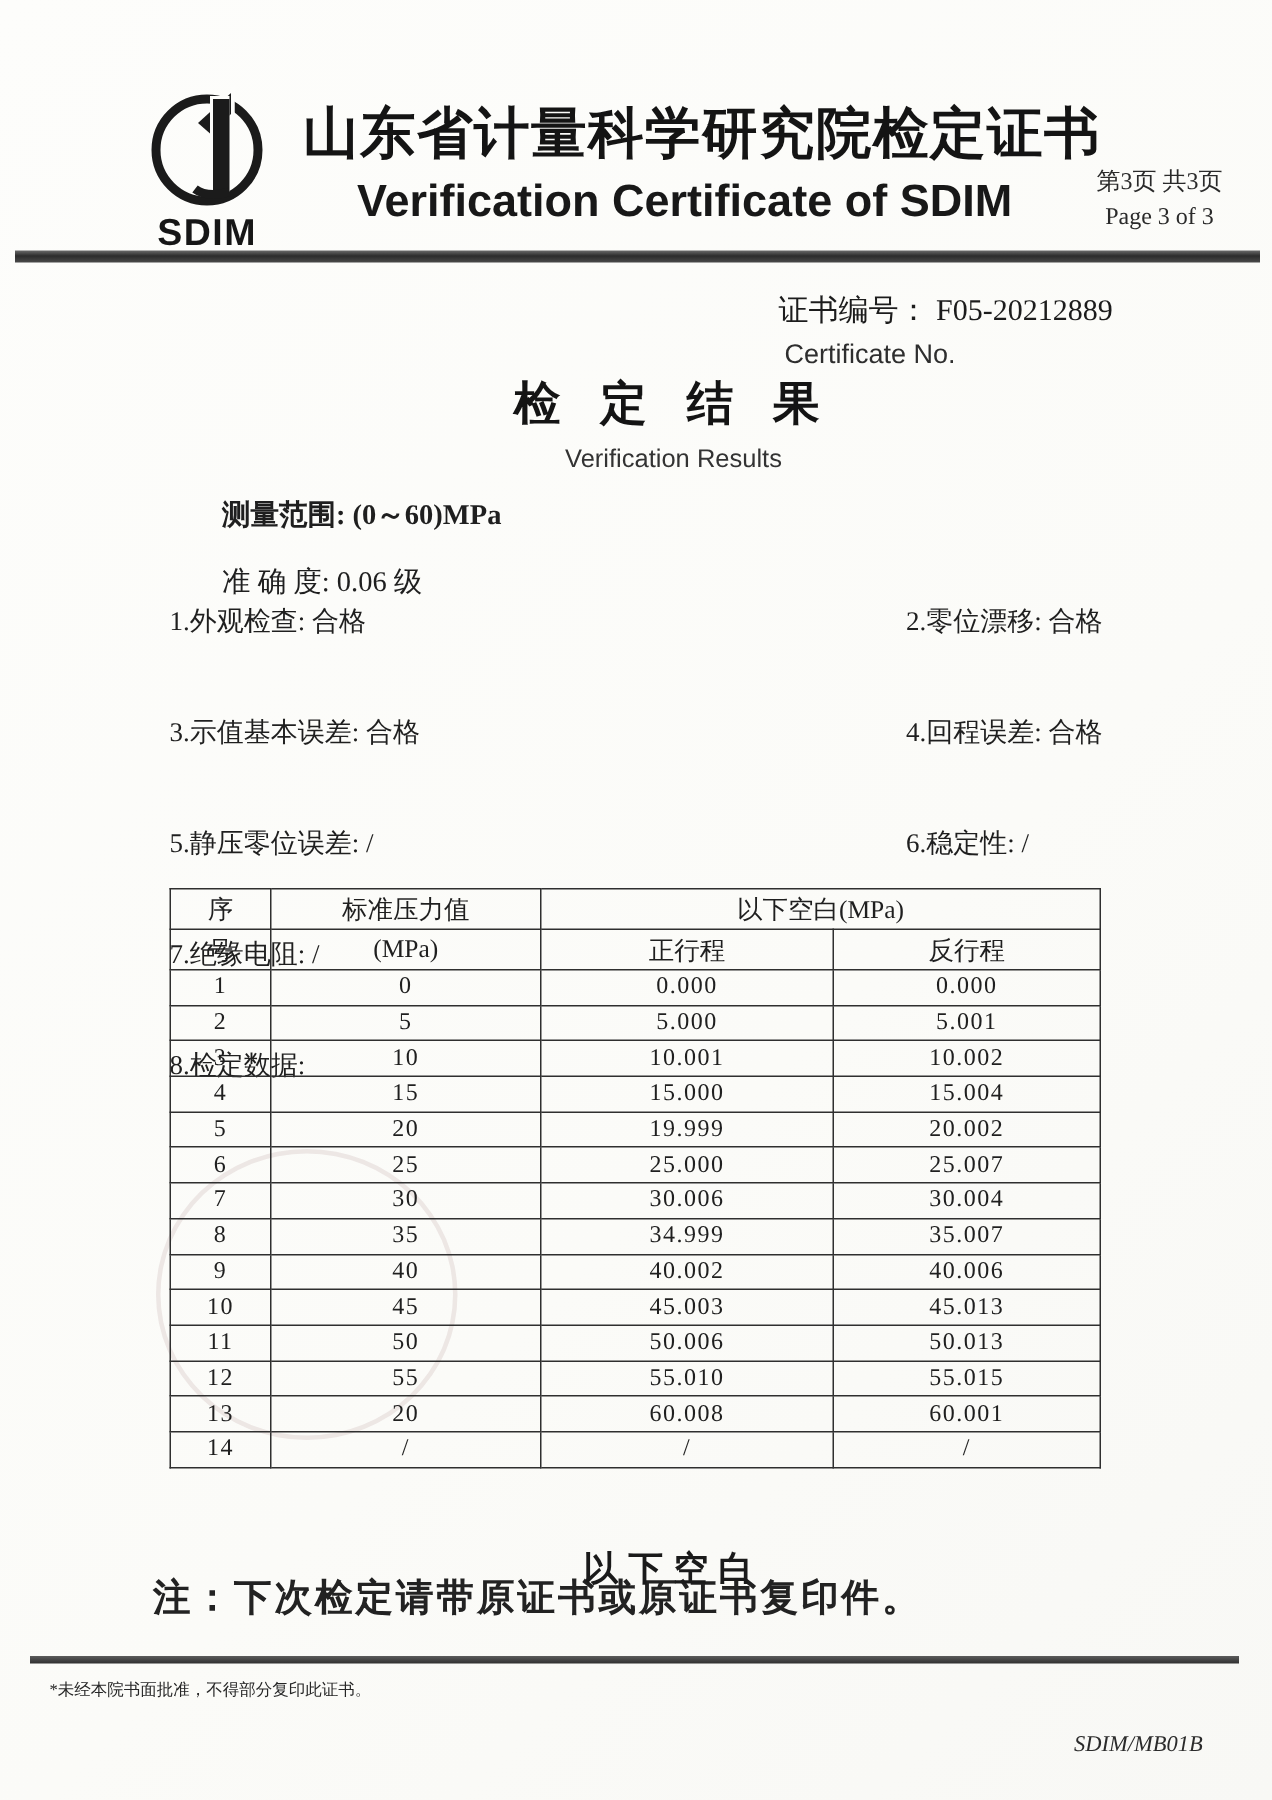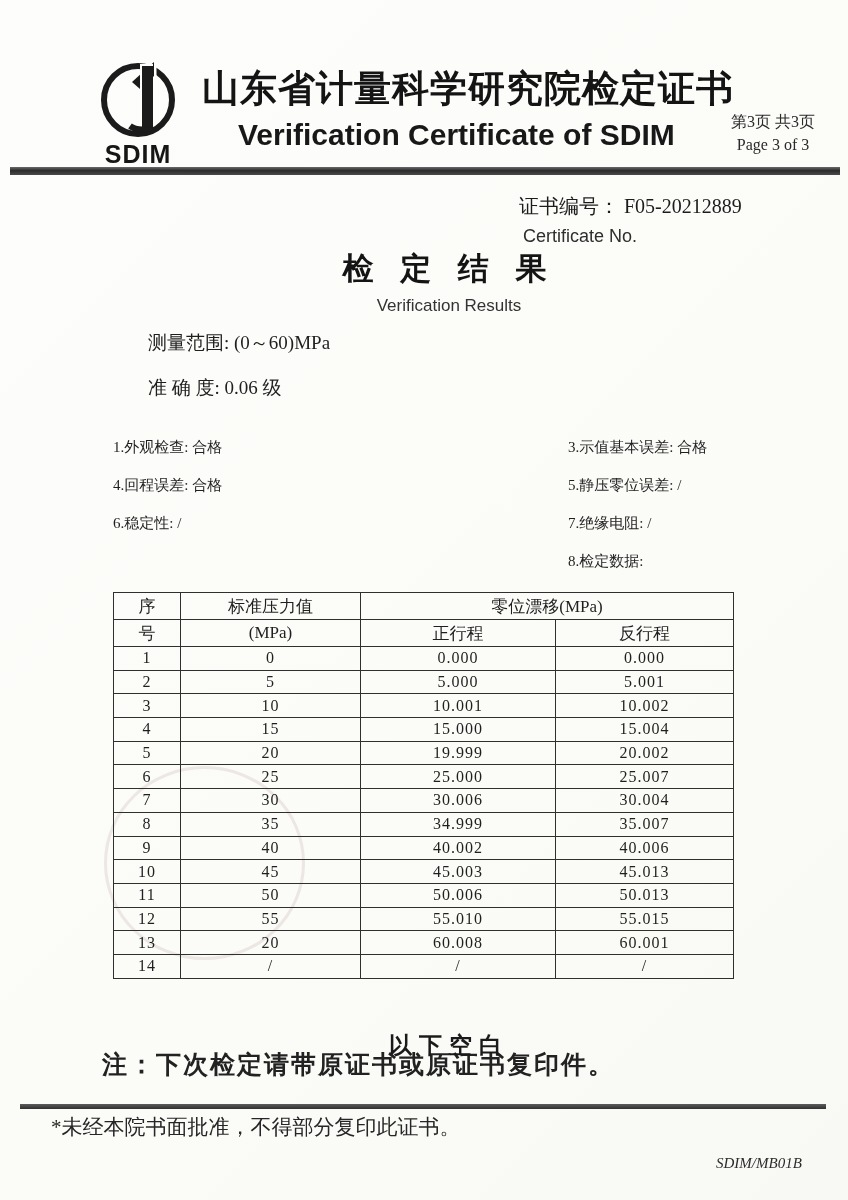--- a/index.html
+++ b/index.html
@@ -24,44 +24,44 @@
 
   
   .cert-no{left:519px;top:193px;font-size:20px;color:#1c1c1c;white-space:nowrap;}
   .cert-no-en{left:523px;top:226px;font-family:"Liberation Sans","DejaVu Sans",sans-serif;font-size:18px;color:#2e2e2e;}
 
   
   .results-zh{left:0;top:248px;width:898px;text-align:center;font-family:"Liberation Sans","DejaVu Sans",sans-serif;font-weight:bold;font-size:31px;letter-spacing:9px;color:#141414;}
   .results-en{left:0;top:296px;width:898px;text-align:center;font-family:"Liberation Sans","DejaVu Sans",sans-serif;font-size:17px;color:#333;}
 
   
-  .spec-range{left:148px;top:330px;font-size:19px;}
+  .spec-range{left:148px;top:330px;font-size:19px;font-weight:bold;}
   .spec-acc{left:148px;top:375px;font-size:19px;}
 
   
-  .checks{left:113px;top:438px;width:640px;display:grid;grid-template-columns:455px auto;grid-auto-rows:38px;font-size:15px;}
+  .checks{left:113px;top:402px;width:640px;display:grid;grid-template-columns:455px auto;grid-auto-rows:38px;font-size:18px;gap:36px;}
   .checks>div{white-space:nowrap;}
 
   
   .results-table{left:113px;top:592px;width:620px;}
   table{border-collapse:collapse;width:620px;table-layout:fixed;}
   th,td{border:1.6px solid #2f2f2f;text-align:center;padding:0;font-weight:normal;}
   thead th{height:26px;font-size:17px;}
   tbody td{height:22.7px;font-size:16px;letter-spacing:1px;}
 
   
   .stamp{left:104px;top:766px;width:195px;height:188px;border:3px solid rgba(188,160,160,0.22);border-radius:50%;}
 
   
   .note{left:102px;top:1048px;font-size:25px;letter-spacing:2px;color:#222;font-weight:bold;}
   .end-marker{left:0;top:1030px;width:898px;text-align:center;font-weight:bold;font-size:23px;letter-spacing:7px;color:#1a1a1a;}
 
   
   .rule-bottom{left:20px;top:1104px;width:806px;height:5px;background:linear-gradient(#5c5c5c,#303030);}
-  .footer-notes{left:51px;top:1116px;font-size:21px;line-height:23px;color:#262626;}
+  .footer-notes{left:33px;top:1116px;font-size:11px;line-height:23px;color:#262626;}
   .form-code{left:716px;top:1155px;font-size:15px;color:#2b2b2b;font-style:italic;}
 </style>
 </head>
 <body>
 
 <div class="page">
 
   <div class="abs logo-wrap">
     <span>
       <svg width="92" height="84" viewBox="0 0 92 84">
@@ -88,20 +88,21 @@
   <div class="abs cert-no-en">Certificate No.</div>
 
   <div class="abs results-zh">检 定 结 果</div>
   <div class="abs results-en">Verification Results</div>
 
   <div class="abs spec-range">测量范围: (0～60)MPa</div>
   <div class="abs spec-acc">准 确 度: 0.06 级</div>
 
   <div class="abs checks">
     <div>1.外观检查: 合格</div>
+    <div>2.零位漂移: 合格</div>
     <div>3.示值基本误差: 合格</div>
     <div>4.回程误差: 合格</div>
     <div>5.静压零位误差: /</div>
     <div>6.稳定性: /</div>
     <div>7.绝缘电阻: /</div>
     <div></div>
     <div>8.检定数据:</div>
   </div>
 
   <div class="abs stamp"></div>
@@ -111,21 +112,21 @@
       <colgroup>
         <col style="width:67px">
           <col style="width:180px">
           <col style="width:195px">
           <col style="width:178px">
       </colgroup>
       <thead>
         <tr>
           <th>序</th>
           <th>标准压力值</th>
-          <th colspan="2">零位漂移(MPa)</th>
+          <th colspan="2">以下空白(MPa)</th>
         </tr>
         <tr>
           <th>号</th>
           <th>(MPa)</th>
           <th>正行程</th>
           <th>反行程</th>
         </tr>
       </thead>
       <tbody>
           <tr>

